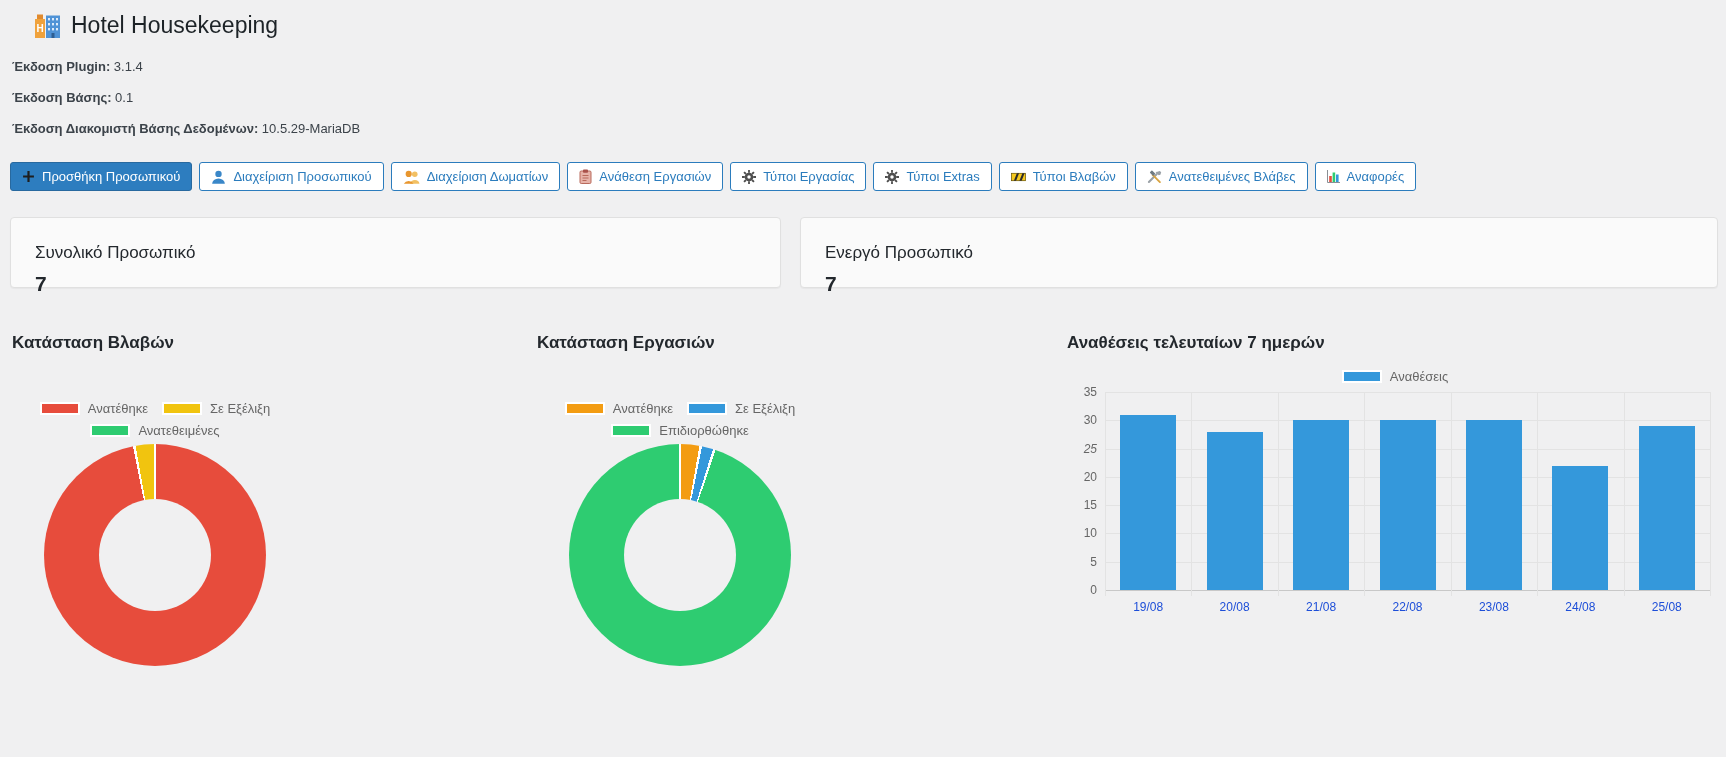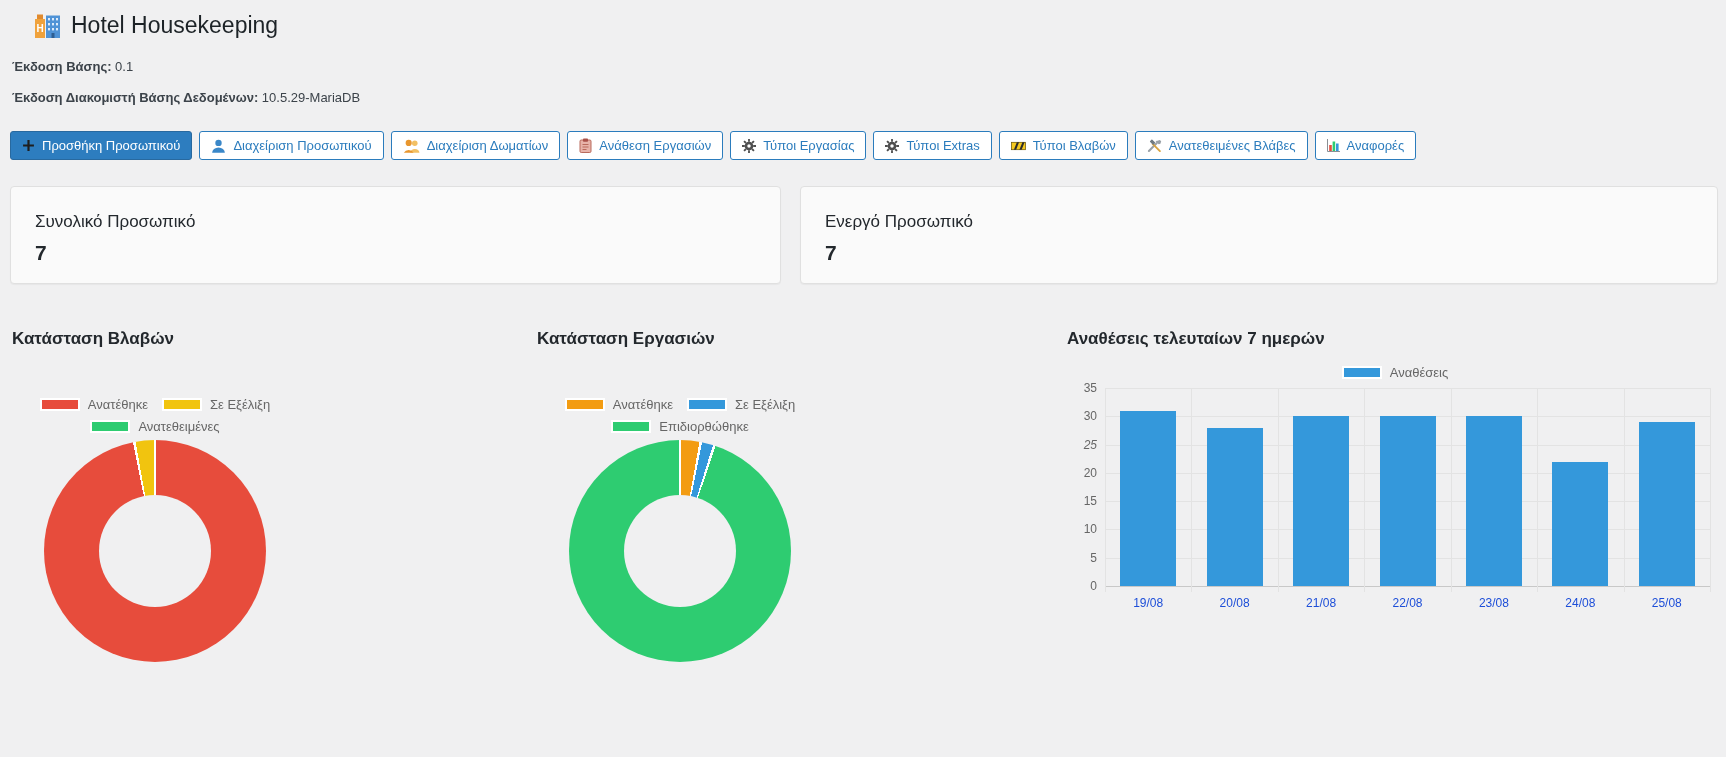--- a/index.html
+++ b/index.html
@@ -28,21 +28,21 @@
     background:#ffffff; color:#2b7cbd; cursor:pointer;
   }
   .hk-btn.primary { background:#2d7dbf; border-color:#28699f; color:#fff; }
   .ico { display:inline-flex; }
   .ico svg { display:block; }
 
   .cards-row { display:flex; gap:19px; margin-top:26px; }
   .stat-card {
     background:#fafafa; border:1px solid #e0e0e0; border-radius:4px;
     box-shadow:0 1px 1px rgba(0,0,0,.04);
-    height:98px; padding:25px 24px 0;
+    height:71px; padding:25px 24px 0;
   }
   .stat-card.first { width:771px; flex:none; }
   .stat-card.grow  { flex:1; }
   .stat-card .t { font-size:17px; color:#23282d; }
   .stat-card .v { font-size:21px; font-weight:bold; margin-top:9px; }
 
   .charts-row { display:flex; margin-top:45px; }
   .chart-panel.w1 { width:525px; flex:none; }
   .chart-panel.w2 { width:530px; flex:none; }
   .chart-panel.w3 { flex:1; }
@@ -93,20 +93,21 @@
             <rect x="18" y="15" width="2" height="2.4"></rect>
             <rect x="22" y="15" width="2" height="2.4"></rect>
             <rect x="17.5" y="20" width="3" height="5" fill="#2e5e91"></rect>
           </g>
         </svg>
       </span>
     <span>Hotel Housekeeping</span>
   </h1>
 
   <div id="version-info">
+      <div class="version-line"><b>Έκδοση Plugin:</b> 3.1.4</div>
       <div class="version-line"><b>Έκδοση Βάσης:</b> 0.1</div>
       <div class="version-line"><b>Έκδοση Διακομιστή Βάσης Δεδομένων:</b> 10.5.29-MariaDB</div>
     </div>
 
   <div class="toolbar" id="toolbar">
       <button class="hk-btn primary">
         <span class="ico">
           <svg width="13" height="13" viewBox="0 0 12 12">
             <path d="M5 1h2v4h4v2H7v4H5V7H1V5h4z" fill="#1e1e1e"></path>
           </svg>

